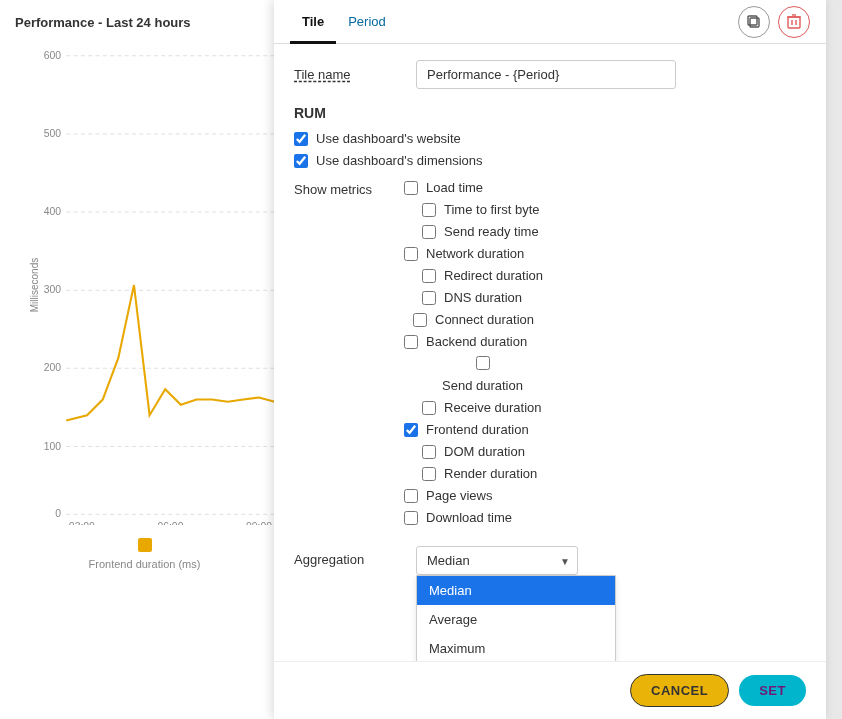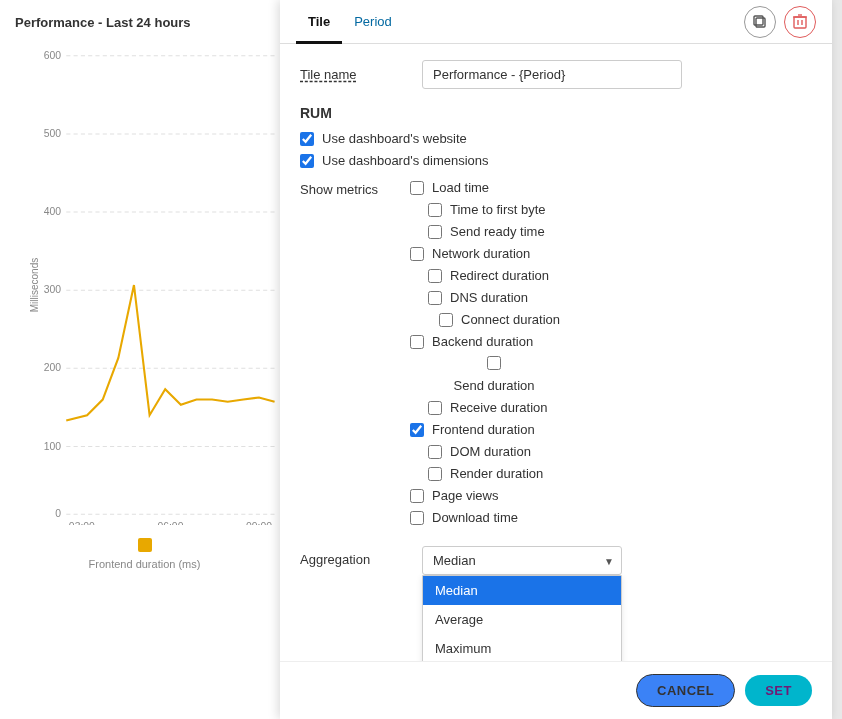--- a/index.html
+++ b/index.html
@@ -65,21 +65,21 @@
     .legend-icon {
       width: 14px;
       height: 14px;
       background: #e8a800;
       border-radius: 2px;
     }
 
     
     .modal {
       position: absolute;
-      left: 280px;
+      left: 274px;
       top: 0;
       width: 552px;
       height: 719px;
       background: #fff;
       box-shadow: -2px 0 10px rgba(0,0,0,0.15);
       display: flex;
       flex-direction: column;
       overflow: hidden;
     }
 
@@ -228,21 +228,21 @@
 
     .agg-label {
       font-size: 13px;
       color: #333;
       min-width: 110px;
       padding-top: 6px;
     }
 
     .agg-select-wrapper {
       position: relative;
-      width: 200px;
+      width: 162px;
     }
 
     .agg-select {
       width: 100%;
       padding: 6px 28px 6px 10px;
       border: 1px solid #ccc;
       border-radius: 3px;
       font-size: 13px;
       color: #333;
       appearance: none;
@@ -292,21 +292,21 @@
       display: flex;
       justify-content: flex-end;
       gap: 10px;
       align-items: center;
     }
 
     .btn-cancel {
       padding: 8px 20px;
       border: 1.5px solid #333;
       border-radius: 20px;
-      background: #3b82f6;
+      background: #eab308;
       font-size: 13px;
       font-weight: 600;
       color: #333;
       cursor: pointer;
       letter-spacing: 0.5px;
     }
 
     .btn-set {
       padding: 8px 20px;
       border: none;
@@ -430,21 +430,21 @@
             <span>Network duration</span>
           </div>
           <div class="checkbox-row metric-sub" style="margin-left: 18px;">
             <input type="checkbox" style="">
             <span>Redirect duration</span>
           </div>
           <div class="checkbox-row metric-sub" style="margin-left: 18px;">
             <input type="checkbox" style="">
             <span>DNS duration</span>
           </div>
-          <div class="checkbox-row metric-sub" style="margin-left: 29px;">
+          <div class="checkbox-row metric-sub" style="margin-left: 9px;">
             <input type="checkbox" style="">
             <span>Connect duration</span>
           </div>
           <div class="checkbox-row">
             <input type="checkbox" style="">
             <span>Backend duration</span>
           </div>
           <div class="checkbox-row metric-sub" style="margin-left: 18px; flex-direction: column;">
             <input type="checkbox" style="">
             <span>Send duration</span>

